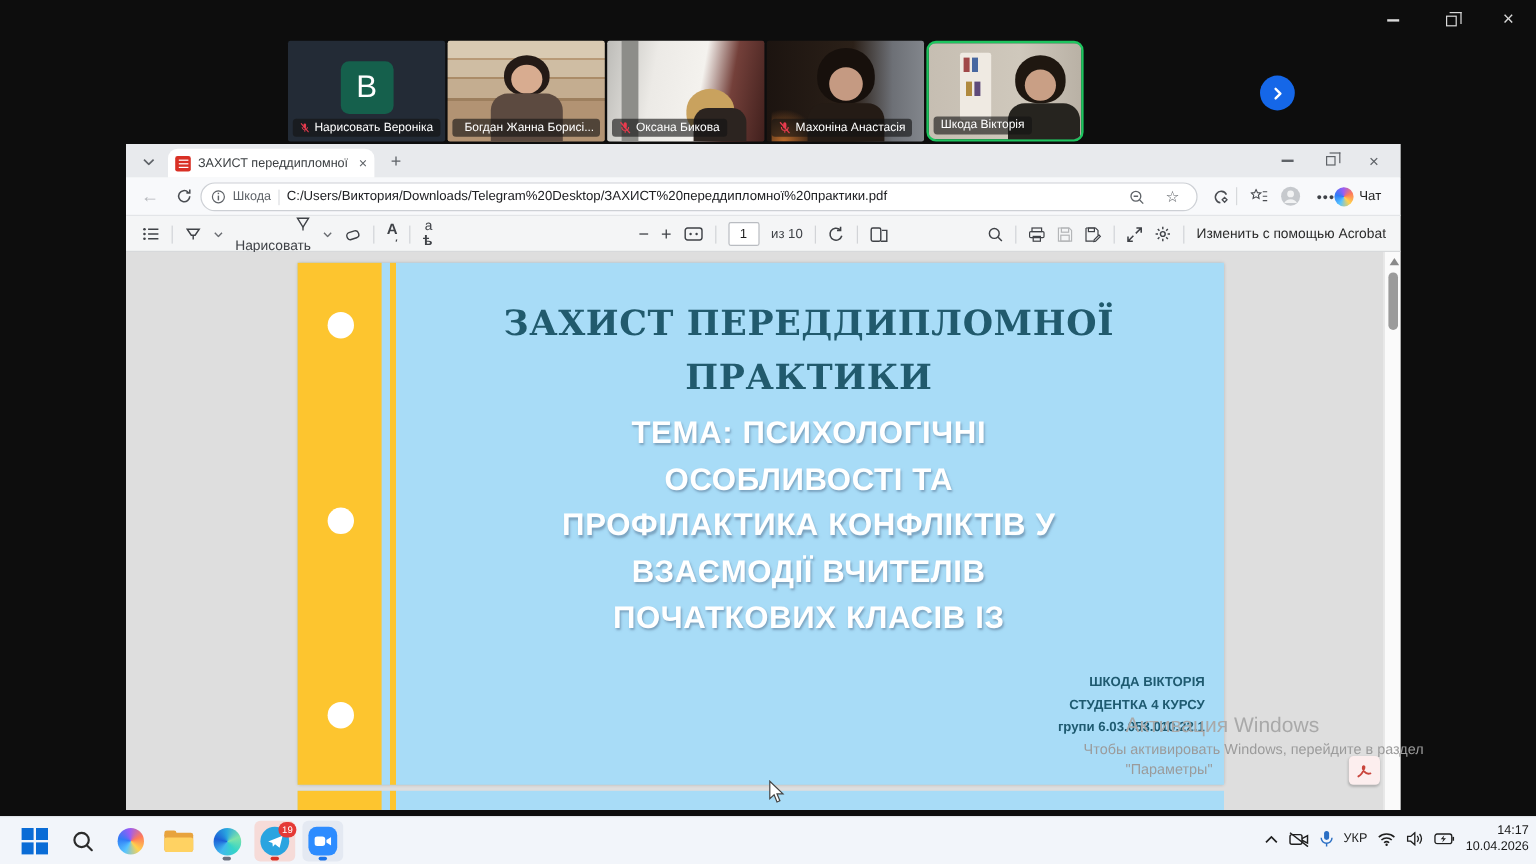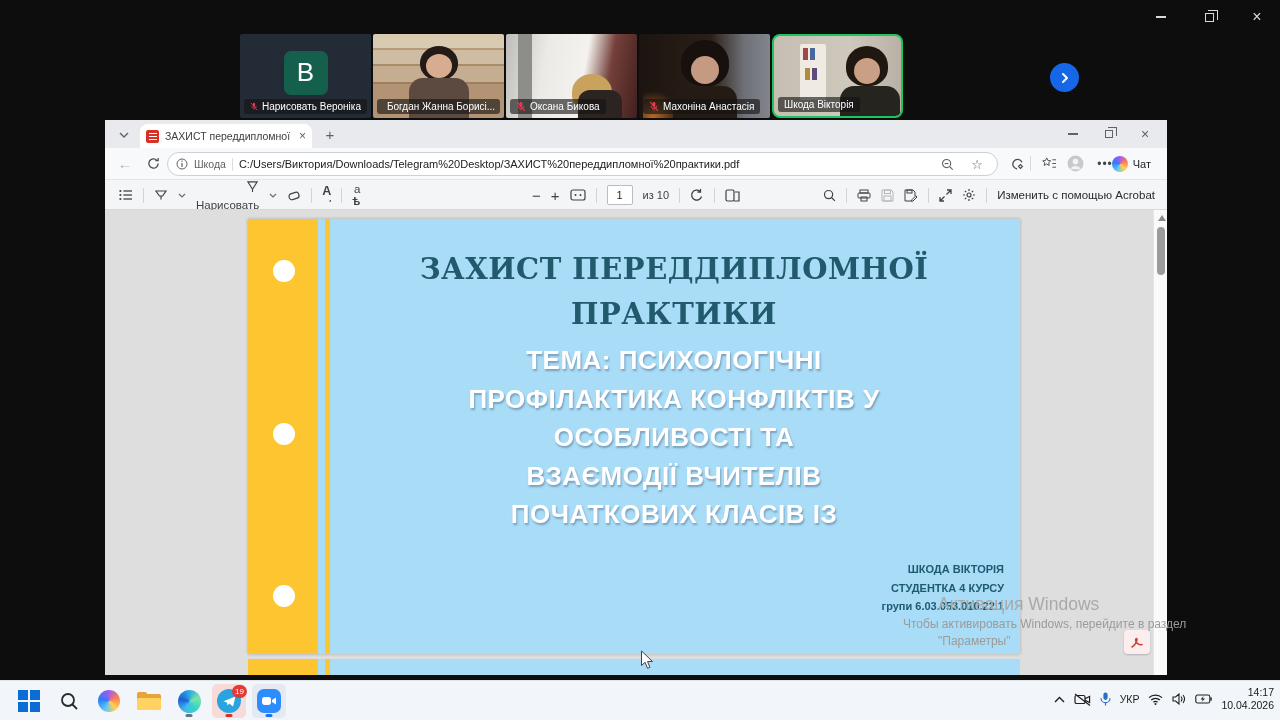--- a/index.html
+++ b/index.html
@@ -430,22 +430,22 @@
           <div class="dot" style="top:204px;"></div>
           <div class="dot" style="top:366px;"></div>
         </div>
         <div class="accentline"></div>
         <div class="slide-title">
           <div>ЗАХИСТ ПЕРЕДДИПЛОМНОЇ</div>
           <div>ПРАКТИКИ</div>
         </div>
         <div class="slide-sub">
           <div>ТЕМА: ПСИХОЛОГІЧНІ</div>
+          <div>ОСОБЛИВОСТІ ТА</div>
           <div>ПРОФІЛАКТИКА КОНФЛІКТІВ У</div>
-          <div>ОСОБЛИВОСТІ ТА</div>
           <div>ВЗАЄМОДІЇ ВЧИТЕЛІВ</div>
           <div>ПОЧАТКОВИХ КЛАСІВ ІЗ</div>
         </div>
         <div class="credit">
           <div>ШКОДА ВІКТОРІЯ</div>
           <div>СТУДЕНТКА 4 КУРСУ</div>
           <div>групи 6.03.053.010.22.1</div>
         </div>
       </div>
       <div class="page2">

